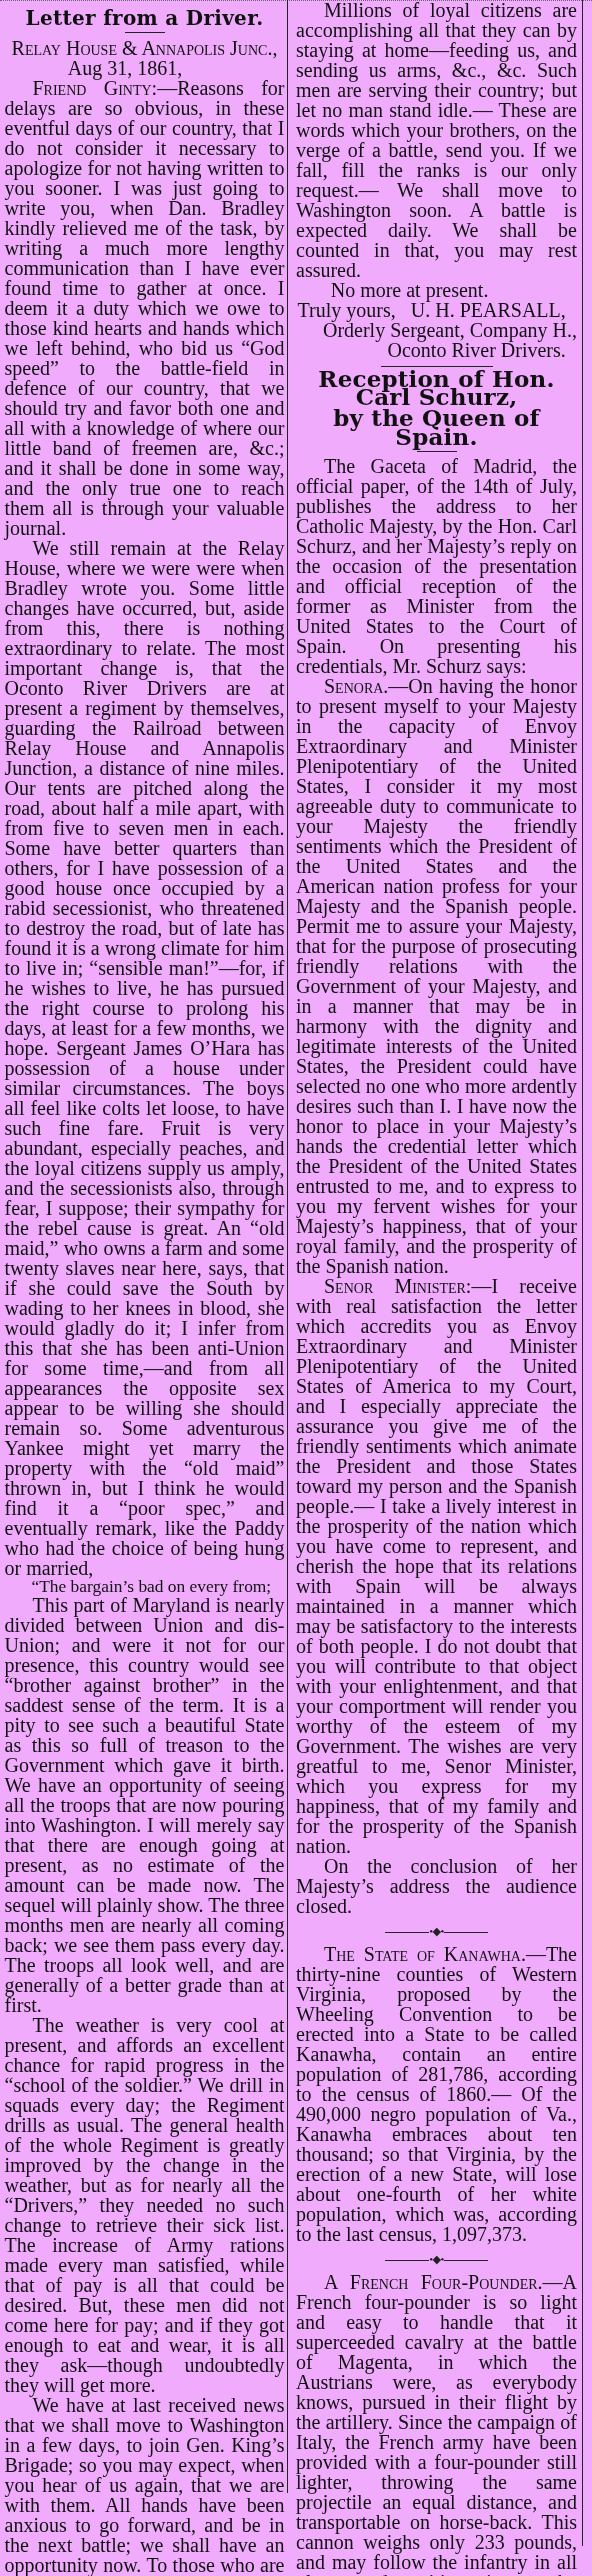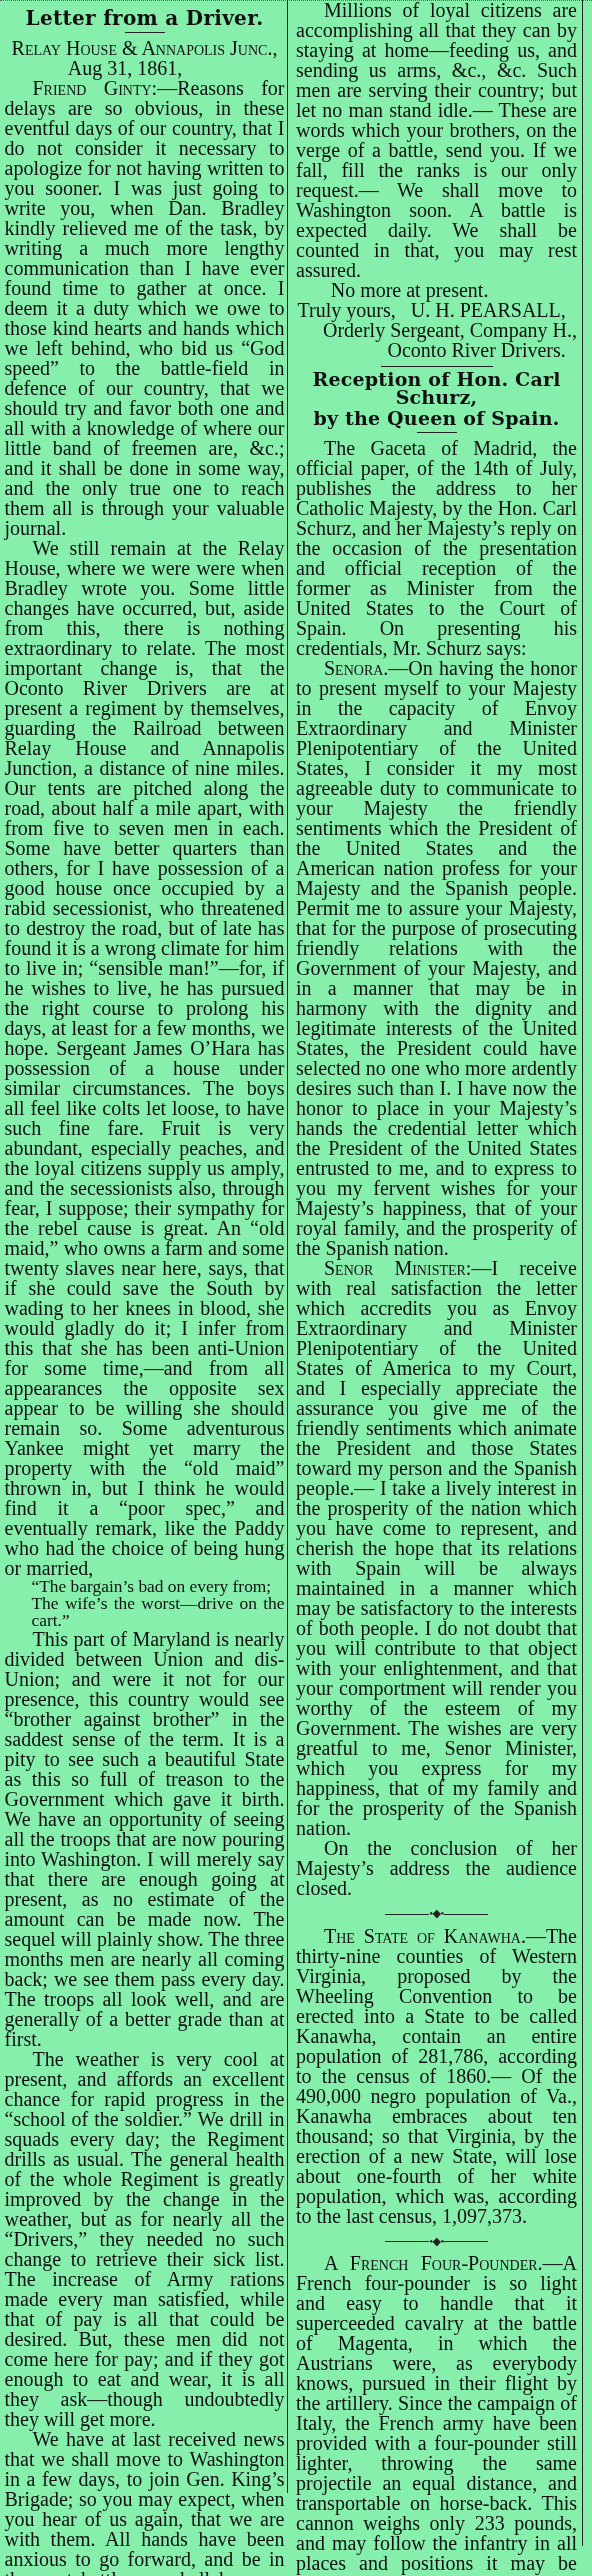--- a/index.html
+++ b/index.html
@@ -1,27 +1,27 @@
 <!DOCTYPE html>
 <html style="font-size:9px"><head>
 <meta charset="utf-8">
 <style>
   html, body { margin: 0; padding: 0; background: #ffffff; }
   body { width: 592px; height: 2576px; overflow: hidden; position: relative; color: #111; }
-  .page { position: absolute; left: 0; top: 0; width: 592px; height: 2576px; background: #86efac; }
+  .page { position: absolute; left: 0; top: 0; width: 592px; height: 2576px; background: #f0abfc; }
   .col { position: absolute; top: 0; font-family: "Liberation Serif", "DejaVu Serif", serif; font-size: 20px; line-height: 20px; text-align: justify; }
   .col-left { left: 4.5px; width: 280px; }
   .col-right { left: 296px; width: 281px; }
   .rule-v { position: absolute; top: 0; width: 1.1px; background: #222; }
   .rule-v.a { left: 287px; height: 2493px; }
   .rule-v.b { left: 582px; height: 2546px; }
   .top-dots { position: absolute; top: 0; left: 0; width: 592px; height: 1.7px; border-top: 0.6px dotted #666; }
   p { margin: 0; text-indent: 1.4em; }
   .headline { font-family: "DejaVu Serif", serif; font-weight: bold; text-align: center; font-size: 20px; line-height: 20px; letter-spacing: 0.3px; margin: 7.9px 0 0 0; text-indent: 0; }
-  .headline-2 { font-size: 19px; line-height: 18.5px; margin-top: 2.2px; letter-spacing: 0.2px; }
+  .headline-2 { font-size: 23px; line-height: 18.5px; margin-top: 2.2px; letter-spacing: 0.2px; }
   .short-rule { width: 40px; margin: 4.5px auto 4.5px auto; border-top: 1.1px solid #222; }
   .long-rule { width: 112px; margin: 5.6px auto 3.4px auto; border-top: 1.1px solid #222; }
   .dateline { text-align: center; text-indent: 0; }
   .dateline.center { text-align: center; }
   .sc { font-variant: small-caps; }
   .verse { text-indent: 0; padding-left: 27px; font-size: 17.4px; line-height: 17px; }
   .verse.v2 { padding-left: 27px; }
   .signoff { text-indent: 0; text-align: right; }
   .ornament { text-align: center; text-indent: 0; margin: 10px 0 6.7px 0; font-size: 11.2px; line-height: 11.2px; color: #222; letter-spacing: -0.6px; }
   .ornament .ln { display: inline-block; width: 44px; border-top: 0.6px solid #222; vertical-align: middle; }
@@ -38,21 +38,20 @@
     <p class="headline">Letter from a Driver.</p>
     <div class="short-rule"></div>
 
     <p class="dateline center sc">Relay House &amp; Annapolis Junc.,</p>
     <p class="dateline" style="padding-right:39px;">Aug 31, 1861,</p>
 
     <p><span class="sc">Friend Ginty:</span><span>—Reasons for delays are so obvious, in these eventful days of our country, that I do not consider it necessary to apologize for not having written to you sooner. I was just going to write you, when Dan. Bradley kindly relieved me of the task, by writing a much more lengthy communication than I have ever found time to gather at once. I deem it a duty which we owe to those kind hearts and hands which we left behind, who bid us “God speed” to the battle-field in defence of our country, that we should try and favor both one and all with a knowledge of where our little band of freemen are, &amp;c.; and it shall be done in some way, and the only true one to reach them all is through your valuable journal.</span></p>
     <p>We still remain at the Relay House, where we were were when Bradley wrote you. Some little changes have occurred, but, aside from this, there is nothing extraordinary to relate. The most important change is, that the Oconto River Drivers are at present a regiment by themselves, guarding the Railroad between Relay House and Annapolis Junction, a distance of nine miles. Our tents are pitched along the road, about half a mile apart, with from five to seven men in each. Some have better quarters than others, for I have possession of a good house once occupied by a rabid secessionist, who threatened to destroy the road, but of late has found it is a wrong climate for him to live in; “sensible man!”—for, if he wishes to live, he has pursued the right course to prolong his days, at least for a few months, we hope. Sergeant James O’Hara has possession of a house under similar circumstances. The boys all feel like colts let loose, to have such fine fare. Fruit is very abundant, especially peaches, and the loyal citizens supply us amply, and the secessionists also, through fear, I suppose; their sympathy for the rebel cause is great. An “old maid,” who owns a farm and some twenty slaves near here, says, that if she could save the South by wading to her knees in blood, she would gladly do it; I infer from this that she has been anti-Union for some time,—and from all appearances the opposite sex appear to be willing she should remain so. Some adventurous Yankee might yet marry the property with the “old maid” thrown in, but I think he would find it a “poor spec,” and eventually remark, like the Paddy who had the choice of being hung or married,</p>
 
     <p class="verse">“The bargain’s bad on every from;</p>
-    <p class="verse v2">The wife’s the worst—drive on the cart.”</p>
 
     <p>This part of Maryland is nearly divided between Union and dis-Union; and were it not for our presence, this country would see “brother against brother” in the saddest sense of the term. It is a pity to see such a beautiful State as this so full of treason to the Government which gave it birth. We have an opportunity of seeing all the troops that are now pouring into Washington. I will merely say that there are enough going at present, as no estimate of the amount can be made now. The sequel will plainly show. The three months men are nearly all coming back; we see them pass every day. The troops all look well, and are generally of a better grade than at first.</p>
     <p>The weather is very cool at present, and affords an excellent chance for rapid progress in the “school of the soldier.” We drill in squads every day; the Regiment drills as usual. The general health of the whole Regiment is greatly improved by the change in the weather, but as for nearly all the “Drivers,” they needed no such change to retrieve their sick list. The increase of Army rations made every man satisfied, while that of pay is all that could be desired. But, these men did not come here for pay; and if they got enough to eat and wear, it is all they ask—though undoubtedly they will get more.</p>
     <p><span>We have at last received news that we shall move to Washington in a few days, to join Gen. King’s Brigade; so you may expect, when you hear of us again, that we are with them. All hands have been anxious to go forward, and be in the next battle; we shall have an opportunity now. To those who are at home, the boys have only this to say:—That any young men who are single, and able-bodied, and have not much to do, their highest and most sacred duty is to join the forces of the United States at once; and whoever does this must not expect to find it play—there is more truth than poetry in it. But why stay at home, when the most dangerous crisis that our Government ever experienced is at hand.— You may be killed; but if you are, you may be sure that you die a noble death. Would not any man feel willing to die, could he fall as nobly and as honorably as did the lamented Gen. Lyon? Away to the battle-field, then!—you that are </span></p>
   </div>
 
   <div class="col col-right">
     <p>Millions of loyal citizens are accomplishing all that they can by staying at home—feeding us, and sending us arms, &amp;c., &amp;c. Such men are serving their country; but let no man stand idle.— These are words which your brothers, on the verge of a battle, send you. If we fall, fill the ranks is our only request.— We shall move to Washington soon. A battle is expected daily. We shall be counted in that, you may rest assured.</p>
     <p style="padding-left:6.7px;">No more at present.</p>
     <p class="signoff" style="padding-right:11.2px;"><span>Truly yours,</span>&nbsp;&nbsp;&nbsp;<span>U. H. PEARSALL,</span></p>

